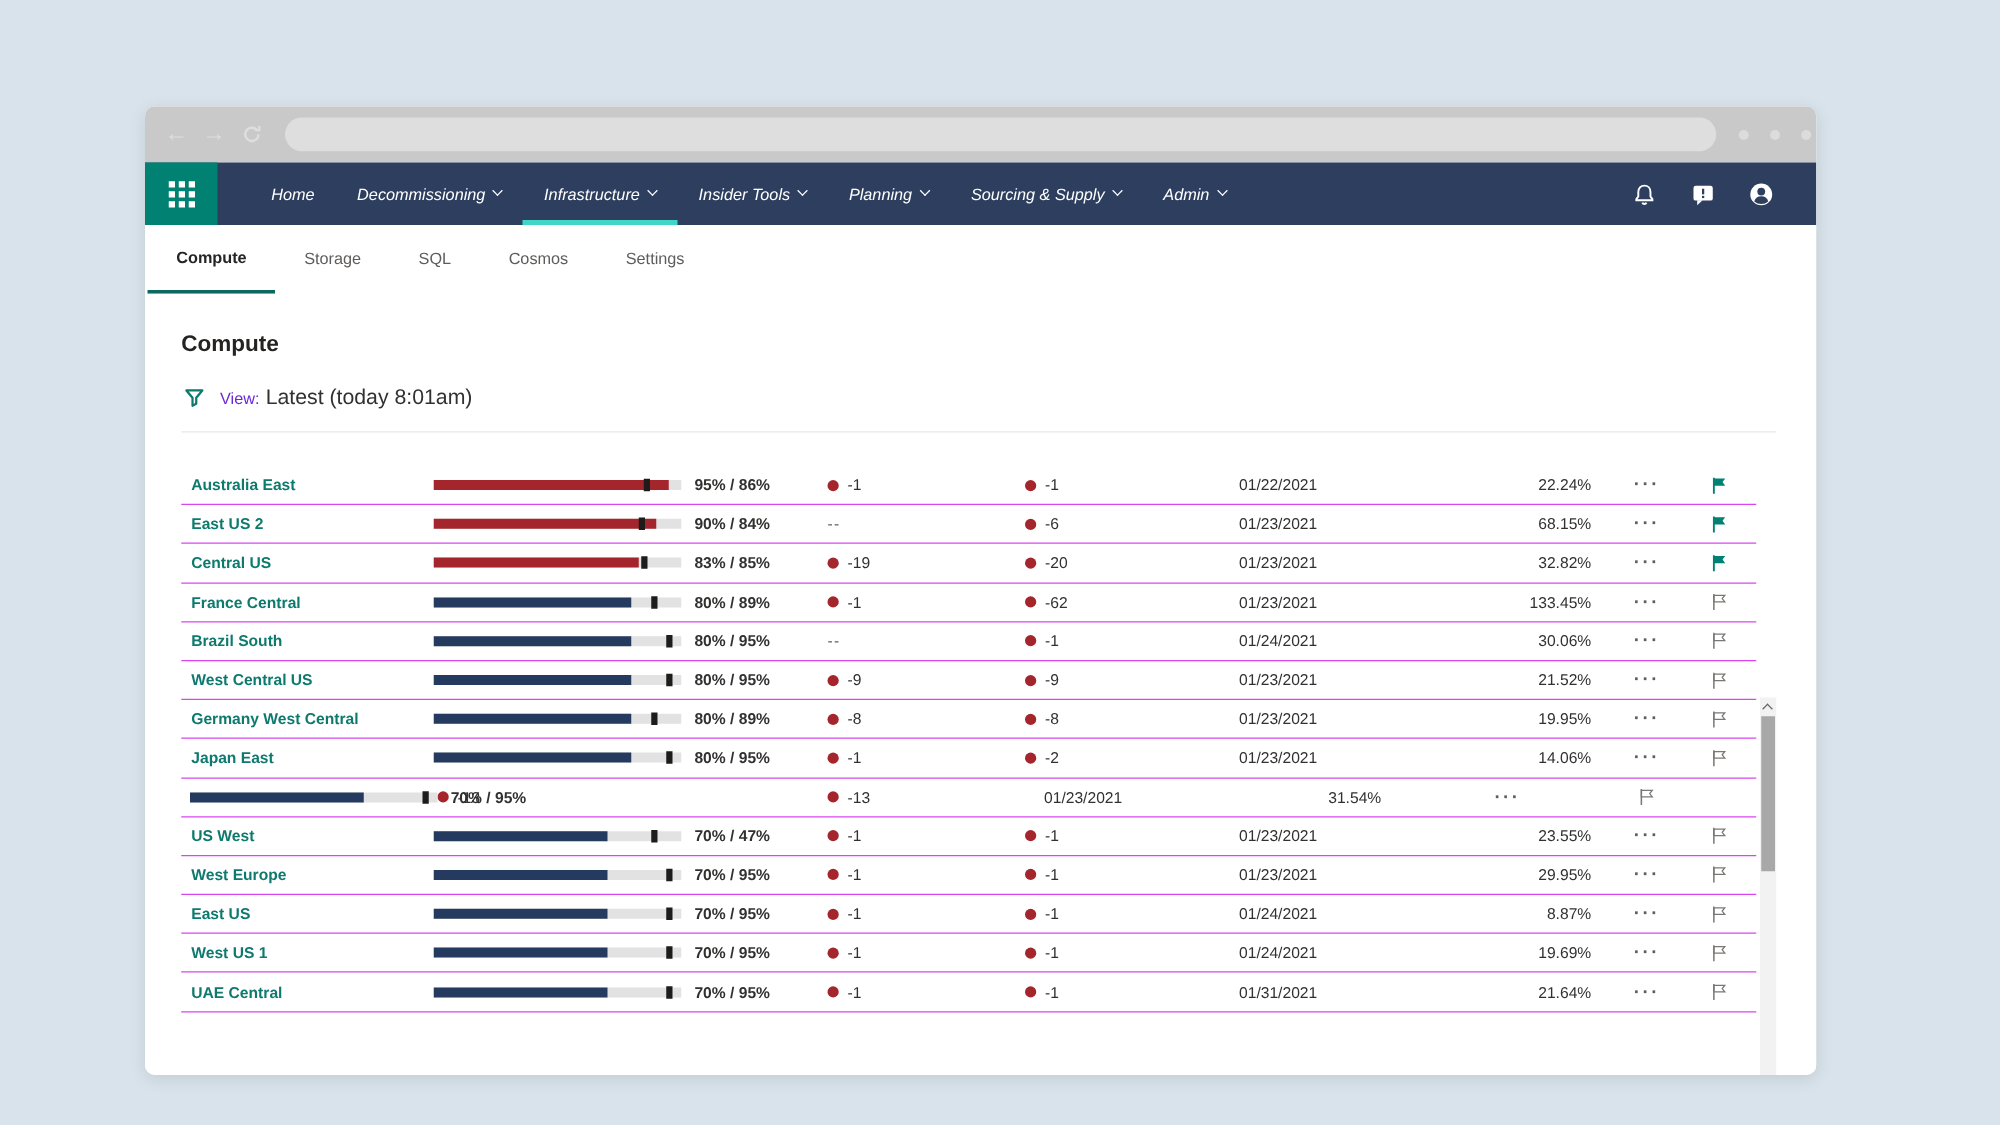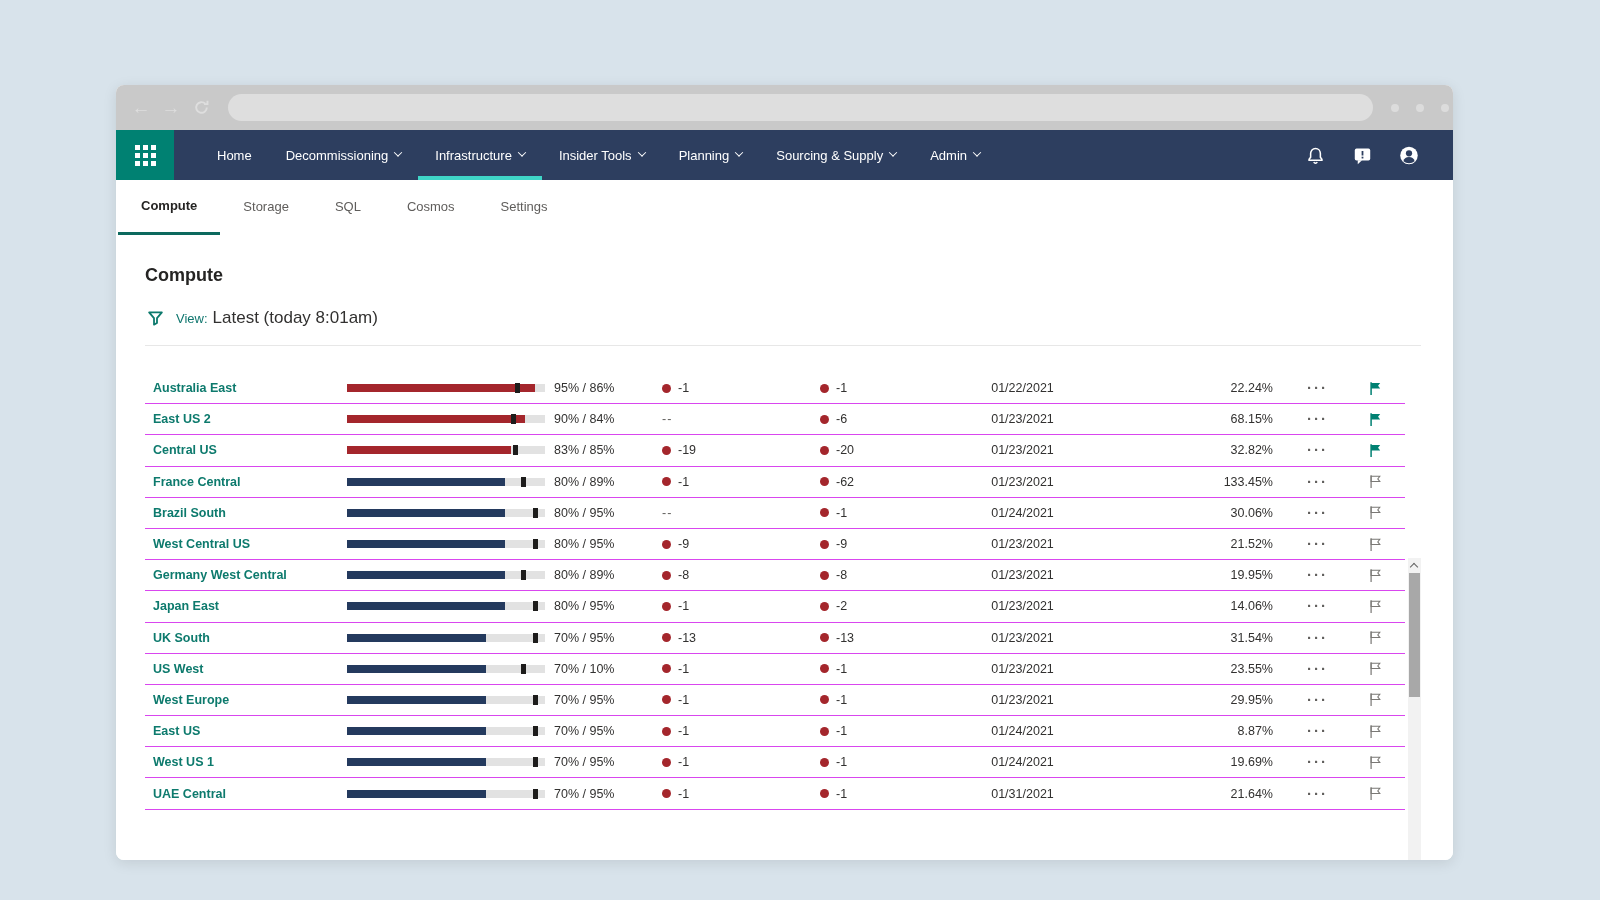--- a/index.html
+++ b/index.html
@@ -16,21 +16,21 @@
             display:flex; align-items:center; }
   .chrome .navbtn { width:30px; height:30px; display:flex; align-items:center; justify-content:center;
                     color:#dedede; font-size:19px; line-height:1; }
   .chrome .navbtn:first-child { margin-left:10px; }
   .addressbar { margin-left:12px; width:1145px; height:27px; border-radius:14px; background:#dedede; }
   .chrome-dots { display:flex; gap:17px; margin-left:18px; }
   .chrome-dots i { width:8px; height:8px; border-radius:50%; background:#dcdcdc; }
 
   
   .topnav { position:absolute; left:0; top:45px; width:100%; height:50px; background:#2d3e5f;
-            display:flex; align-items:stretch; }
+            display:flex; align-items:stretch;font-style:italic; }
   .waffle-btn { width:58px; height:50px; background:#008172; display:flex; align-items:center; justify-content:center; flex:0 0 auto; }
   .waffle { display:grid; grid-template-columns:repeat(3,5px); grid-template-rows:repeat(3,5px); gap:3px; }
   .waffle i { background:#fff; }
   .nav-menu { display:flex; align-items:stretch; margin-left:26px; }
   .nav-item { position:relative; display:flex; align-items:center; gap:7px; padding:0 17px;
               color:#fff; font-size:13px; cursor:default; }
   .nav-item.active::after { content:''; position:absolute; left:0; right:0; bottom:0; height:4px; background:#3fd5c7; }
   .chev { width:6px; height:6px; border-right:1.4px solid #fff; border-bottom:1.4px solid #fff;
           transform:rotate(45deg) translate(-1px,-1px); margin-top:-3px; }
   .nav-right { margin-left:auto; display:flex; align-items:center; gap:27px; padding-right:34px; }
@@ -39,21 +39,21 @@
   
   .tabstrip { position:absolute; left:0; top:95px; width:100%; height:55px; background:#fff;
               display:flex; padding-left:2px; }
   .tab { padding:0 23px; line-height:54px; font-size:13px; color:#5f5d5b; }
   .tab.active { color:#252423; font-weight:700; border-bottom:3px solid #0c695e; line-height:51px; }
 
   
   .content { position:absolute; left:0; top:150px; width:100%; height:625px; background:#fff; }
   .page-title { position:absolute; left:29px; top:30px; font-size:18px; font-weight:700; color:#252423; }
   .filter-row { position:absolute; left:31px; top:73px; display:flex; align-items:center; gap:12px; }
-  .filter-row .view-label { color:#0f766e; font-size:13px; }
+  .filter-row .view-label { color:#6d28d9; font-size:13px; }
   .filter-row .view-value { color:#323130; font-size:17px; margin-left:-7px; }
   .content-divider { position:absolute; left:29px; top:110px; width:1276px; height:1px; background:#e7e7e7; }
 
   
   .table { position:absolute; left:29px; top:138px; width:1260px; }
   .thead, .trow { display:grid; grid-template-columns:195px 312px 158px 155px 157px 168px 55px 60px; align-items:center; }
   .thead { height:35px; border-bottom:1px solid #e2e2e2; }
   .th { position:relative; height:100%; display:flex; align-items:center;
         font-size:12.5px; font-weight:700; color:#24395e; }
   .th:not(:first-child)::before, .th.c-flag::after {
@@ -68,21 +68,21 @@
   .th.c-zdd { justify-content:flex-end; padding-right:17px; }
 
   .trow { height:31.2px; border-bottom:1px solid #d946ef; }
   .td { height:100%; display:flex; align-items:center; font-size:12.5px; color:#323130; }
   .c-region { padding-left:8px; }
   .rlink { color:#0d7a6d; font-weight:700; text-decoration:none; cursor:pointer; }
   .c-util { }
   .bar-track { position:relative; margin-left:7px; width:198px; height:8px; background:#e2e2e2; flex:0 0 auto; }
   .bar-fill { position:absolute; left:0; top:0; height:8px; }
   .bar-marker { position:absolute; top:-1px; width:5px; height:10px; background:#1d1c1b; }
-  .util-text { width:62px; margin-left:9px; text-align:left; flex:0 0 auto; }
+  .util-text { width:62px; margin-left:9px; text-align:right; flex:0 0 auto;font-weight:bold; }
   .c-p50, .c-p90 { padding-left:10px; }
   .dot { width:9px; height:9px; border-radius:50%; background:#a4262c; margin-right:7px; flex:0 0 auto; }
   .nullv { color:#605e5c; letter-spacing:1px; }
   .c-date { justify-content:center; padding-right:42px; }
   .c-zdd { justify-content:flex-end; padding-right:17px; }
   .c-more { justify-content:center; }
   .more-btn { color:#605e5c; font-size:15px; font-weight:700; letter-spacing:2px; line-height:10px; cursor:pointer; }
   .c-flag { justify-content:center; }
   .flag-btn { display:flex; align-items:center; justify-content:center; width:20px; height:20px; cursor:pointer; }
 
@@ -462,23 +462,20 @@
               <div class="td c-flag">
                 <span class="flag-btn">
                   <svg width="15" height="15" viewBox="0 0 16 16">
                     <path d="M3.3 1.3v13.6" stroke="#7a7875" stroke-width="1.3" fill="none"></path>
                     <path d="M3.3 2.4h9.3l-2.2 2.8 2.2 2.8H3.3z" fill="none" stroke="#7a7875" stroke-width="1.1"></path>
                   </svg>
                 </span>
               </div>
             </div>
             <div class="trow">
-              <div class="td c-region">
-                <a class="rlink">UK South</a>
-              </div>
               <div class="td c-util">
                 <div class="bar-track">
                   <div class="bar-fill" style="width: 70%; background: rgb(36, 58, 94);"></div>
                   <div class="bar-marker" style="left: calc(95% - 2px);"></div>
                 </div>
                 <span class="util-text">70% / 95%</span>
               </div>
               <div class="td c-p50">
                 <i class="dot"></i>
                 <span>-13</span>
@@ -503,21 +500,21 @@
             </div>
             <div class="trow">
               <div class="td c-region">
                 <a class="rlink">US West</a>
               </div>
               <div class="td c-util">
                 <div class="bar-track">
                   <div class="bar-fill" style="width: 70%; background: rgb(36, 58, 94);"></div>
                   <div class="bar-marker" style="left: calc(89% - 2px);"></div>
                 </div>
-                <span class="util-text">70% / 10%</span>
+                <span class="util-text">70% / 47%</span>
               </div>
               <div class="td c-p50">
                 <i class="dot"></i>
                 <span>-1</span>
               </div>
               <div class="td c-p90">
                 <i class="dot"></i>
                 <span>-1</span>
               </div>
               <div class="td c-date">01/23/2021</div>

